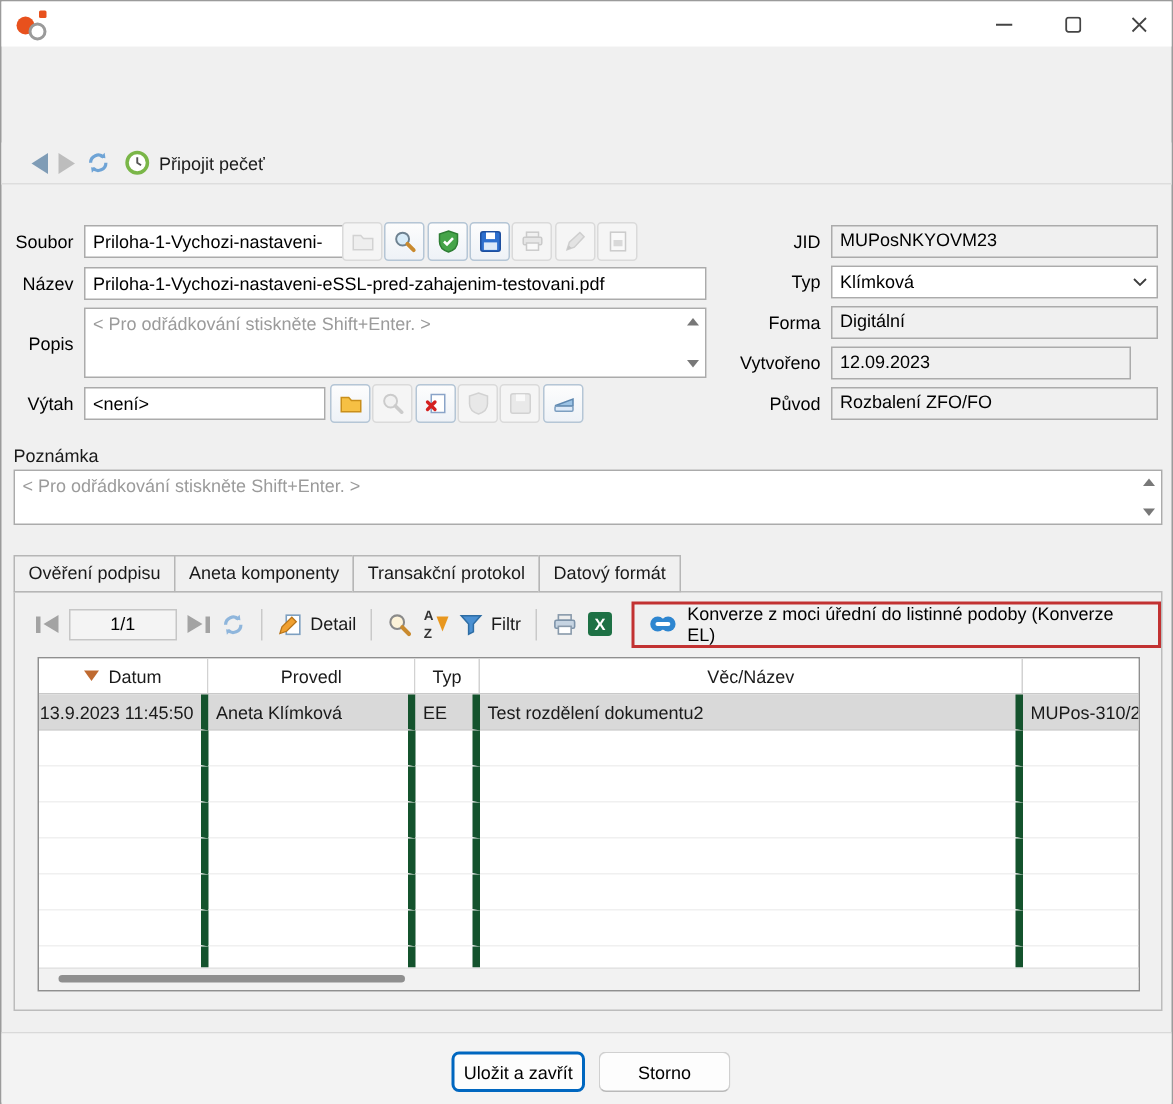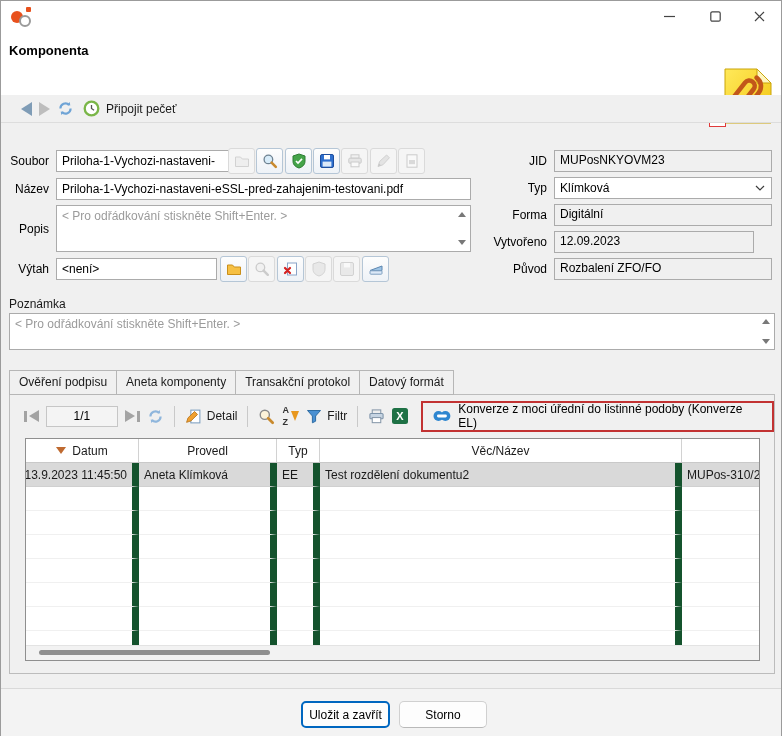--- a/index.html
+++ b/index.html
@@ -79,21 +79,21 @@
   
   .table{position:absolute;left:15px;top:43px;width:735px;height:223px;box-sizing:border-box;
          border:1px solid #8f8f8f;background:#fff;overflow:hidden;}
   .trow{display:grid;grid-template-columns:113px 138px 43px 362px 1fr;}
   .thead{height:23px;border-bottom:1px solid #c9c9c9;}
   .thead .cell{display:flex;align-items:center;justify-content:center;border-right:1px solid #d2d2d2;
                height:23px;box-sizing:border-box;gap:6px;background:#fff;overflow:hidden;white-space:nowrap;}
   .thead .cell:last-child{border-right:none;}
   .sort-desc{width:0;height:0;border-left:5px solid transparent;border-right:5px solid transparent;border-top:7px solid #bf6a30;}
   .tbody-row{height:24px;}
-  .tbody-row .cell{display:flex;align-items:center;border-right:7px solid #14532d;border-bottom:1px solid #f0f0f0;
+  .tbody-row .cell{display:flex;align-items:center;border-right:5px solid #14532d;border-bottom:1px solid #f0f0f0;
                    height:24px;box-sizing:border-box;padding:0 5px;overflow:hidden;white-space:nowrap;}
   .tbody-row .cell:last-child{border-right:none;}
   .tbody-row.selected .cell{background:#d9d9d9;border-bottom-color:#d0d0d0;}
   .cell.num{justify-content:flex-end;}
   .hscroll{position:absolute;left:0;right:0;bottom:0;height:14px;background:#f2f2f2;border-top:1px solid #e3e3e3;}
   .hthumb{position:absolute;left:13px;top:4px;width:231px;height:5px;border-radius:3px;background:#8f8f8f;}
   
   .foot-sep{position:absolute;left:0;top:687px;width:100%;height:1px;background:#d9d9d9;}
   .footer{position:absolute;left:0;top:688px;width:100%;height:48px;background:#f3f3f3;}
   .btn{position:absolute;top:12px;height:27px;box-sizing:border-box;border-radius:5px;background:#fdfdfd;
@@ -123,39 +123,20 @@
           <rect x="0.8" y="0.8" width="9.4" height="9.4" rx="1.5" fill="none" stroke="#444" stroke-width="1.2"></rect>
         </svg>
     </div>
     <div class="win-btn close">
       <svg width="11" height="11">
           <path d="M1 1l9 9M10 1l-9 9" stroke="#444" stroke-width="1.2"></path>
         </svg>
     </div>
   </div>
 
-  <div class="header">
-    <div class="page-title">Komponenta</div>
-    <div class="attach">
-      <svg width="56" height="58" viewBox="0 0 56 58">
-        <defs>
-            <linearGradient id="docg" x1="0" y1="0" x2="1" y2="1">
-          <stop offset="0" stop-color="#ffe95a"></stop>
-              <stop offset="1" stop-color="#f2c410"></stop>
-            </linearGradient>
-          </defs>
-        <path d="M8 2h32l14 14v40H8z" fill="url(#docg)" stroke="#c9a40b"></path>
-        <path d="M40 2l14 14H40z" fill="#fff6bd" stroke="#c9a40b"></path>
-        <g transform="rotate(38 26 28)">
-          <path d="M26 6c6.5 0 11 4.5 11 11v21c0 5-3.6 8.5-8.5 8.5S20 43 20 38V17c0-3 2.4-5.4 5.4-5.4s5.4 2.4 5.4 5.4v19" fill="none" stroke="#c2571a" stroke-width="4.6" stroke-linecap="round"></path>
-        </g>
-      </svg>
-      <div class="pdf-badge">A</div>
-    </div>
-  </div>
 
   <div class="nav-toolbar">
     <div class="tri-back"></div>
     <div class="tri-fwd"></div>
     <div class="refresh">
       <svg width="17" height="17" viewBox="0 0 16 16">
         <path d="M3.2 8a4.8 4.8 0 0 1 8.2-3.4M12.8 8a4.8 4.8 0 0 1-8.2 3.4" stroke="#6fa4d6" stroke-width="2" fill="none"></path>
         <path d="M12 1.8l0.5 3.3-3.3-0.4z" fill="#6fa4d6"></path>
           <path d="M4 14.2l-0.5-3.3 3.3 0.4z" fill="#6fa4d6"></path>
       </svg>

